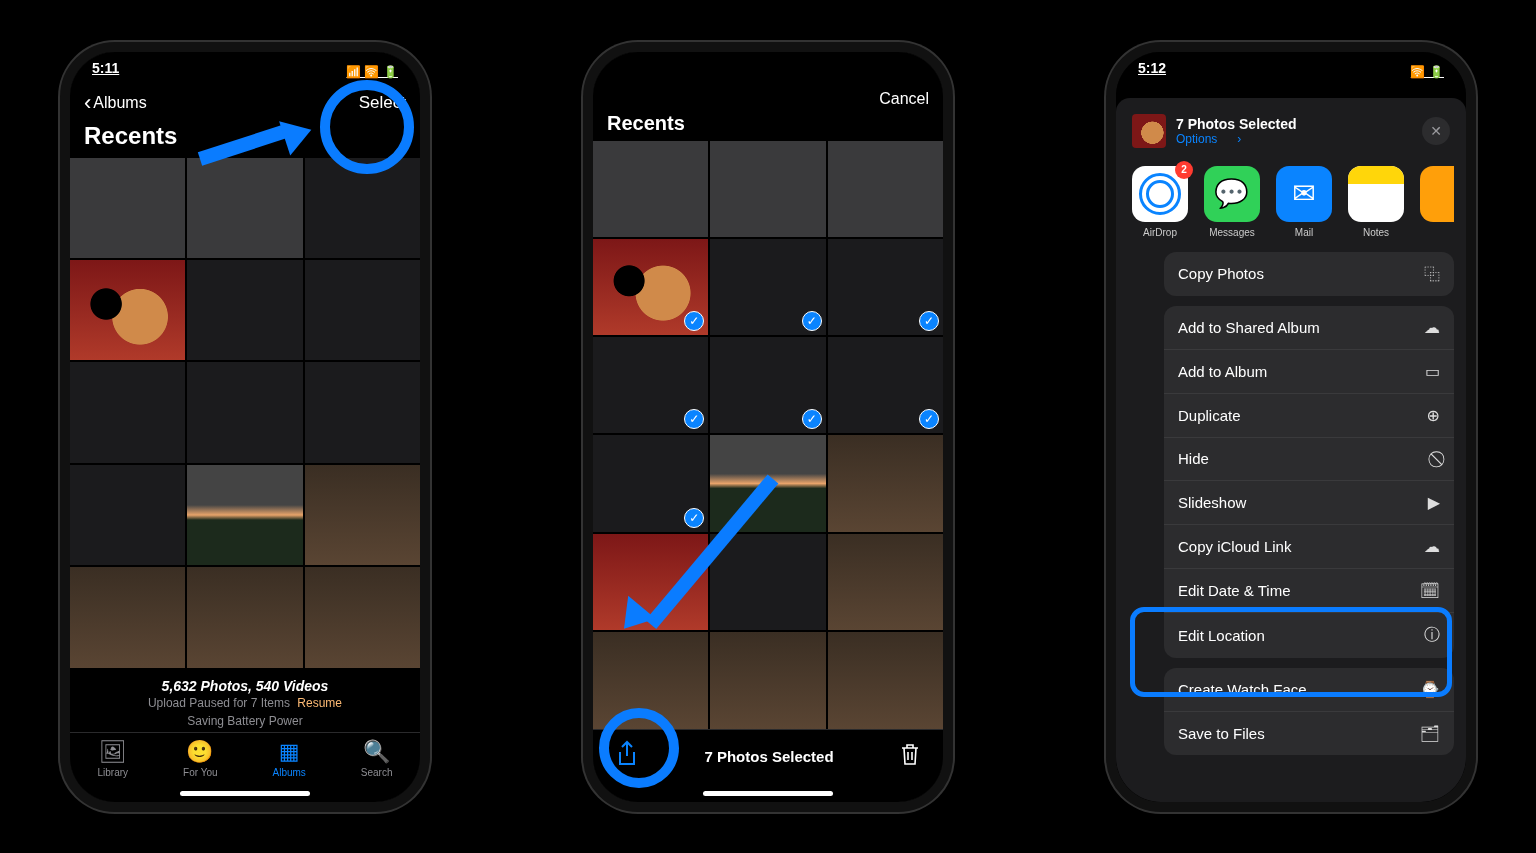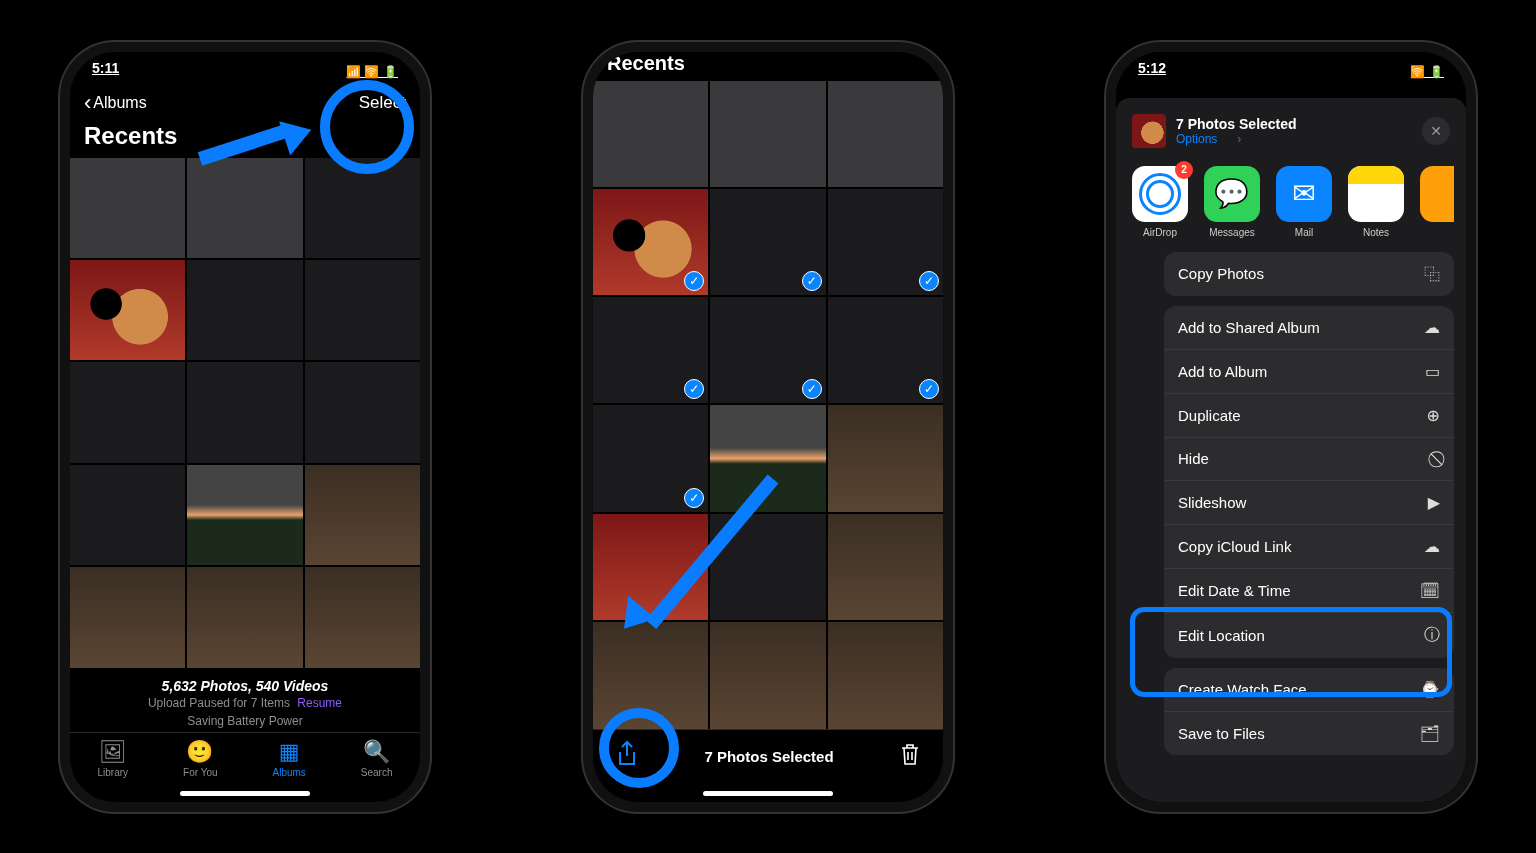--- a/index.html
+++ b/index.html
@@ -84,21 +84,21 @@
                 radial-gradient(circle at 65% 55%, #d08a4a 0 35%, transparent 36%);
   }
   .check {
     position: absolute; right: 4px; bottom: 4px;
     width: 20px; height: 20px; border-radius: 50%;
     background: #0a84ff; display: flex; align-items: center; justify-content: center;
     font-size: 12px; color: #fff; border: 1.5px solid #fff;
   }
   .footer-text { text-align: center; font-size: 14px; font-weight: 600; padding: 10px 0 2px; font-style: italic; }
   .footer-sub { text-align: center; font-size: 12px; color: #8e8e93; padding-bottom: 4px; }
-  .footer-sub a { color: #8b5cf6; text-decoration: none; margin-left: 4px; }
+  .footer-sub a { color: #fdba74; text-decoration: none; margin-left: 4px; }
   .tabbar {
     display: flex; justify-content: space-around; align-items: center;
     padding: 6px 0 24px; border-top: .5px solid #2a2a2c;
     font-size: 10px; color: #8e8e93;
   }
   .tab { display: flex; flex-direction: column; align-items: center; gap: 2px; }
   .tab.active { color: #0a84ff; }
   .tab .ticon { font-size: 22px; }
   
   .hl-circle {
@@ -250,20 +250,23 @@
   <div class="hl-circle" style="top:28px;right:6px;width:94px;height:94px;"></div>
   <div class="hl-arrow" style="top:100px;left:130px;">
     <div class="shaft" style="transform:rotate(-18deg);width:90px;"></div>
     <div class="head" style="left:84px;top:-36px;transform:rotate(-18deg);"></div>
   </div>
 </div>
 
 <div class="phone">
   <div class="notch"></div>
   <div class="screen">
+    <div class="nav2">
+        <span class="cancel-btn">Cancel</span>
+      </div>
     <div class="title2">Recents</div>
     <div class="grid">
       <div class="thumb grey"></div>
       <div class="thumb grey"></div>
       <div class="thumb grey"></div>
       <div class="thumb red">
           <div class="dog"></div>
           <div class="check">✓</div>
         </div>
       <div class="thumb dark">

